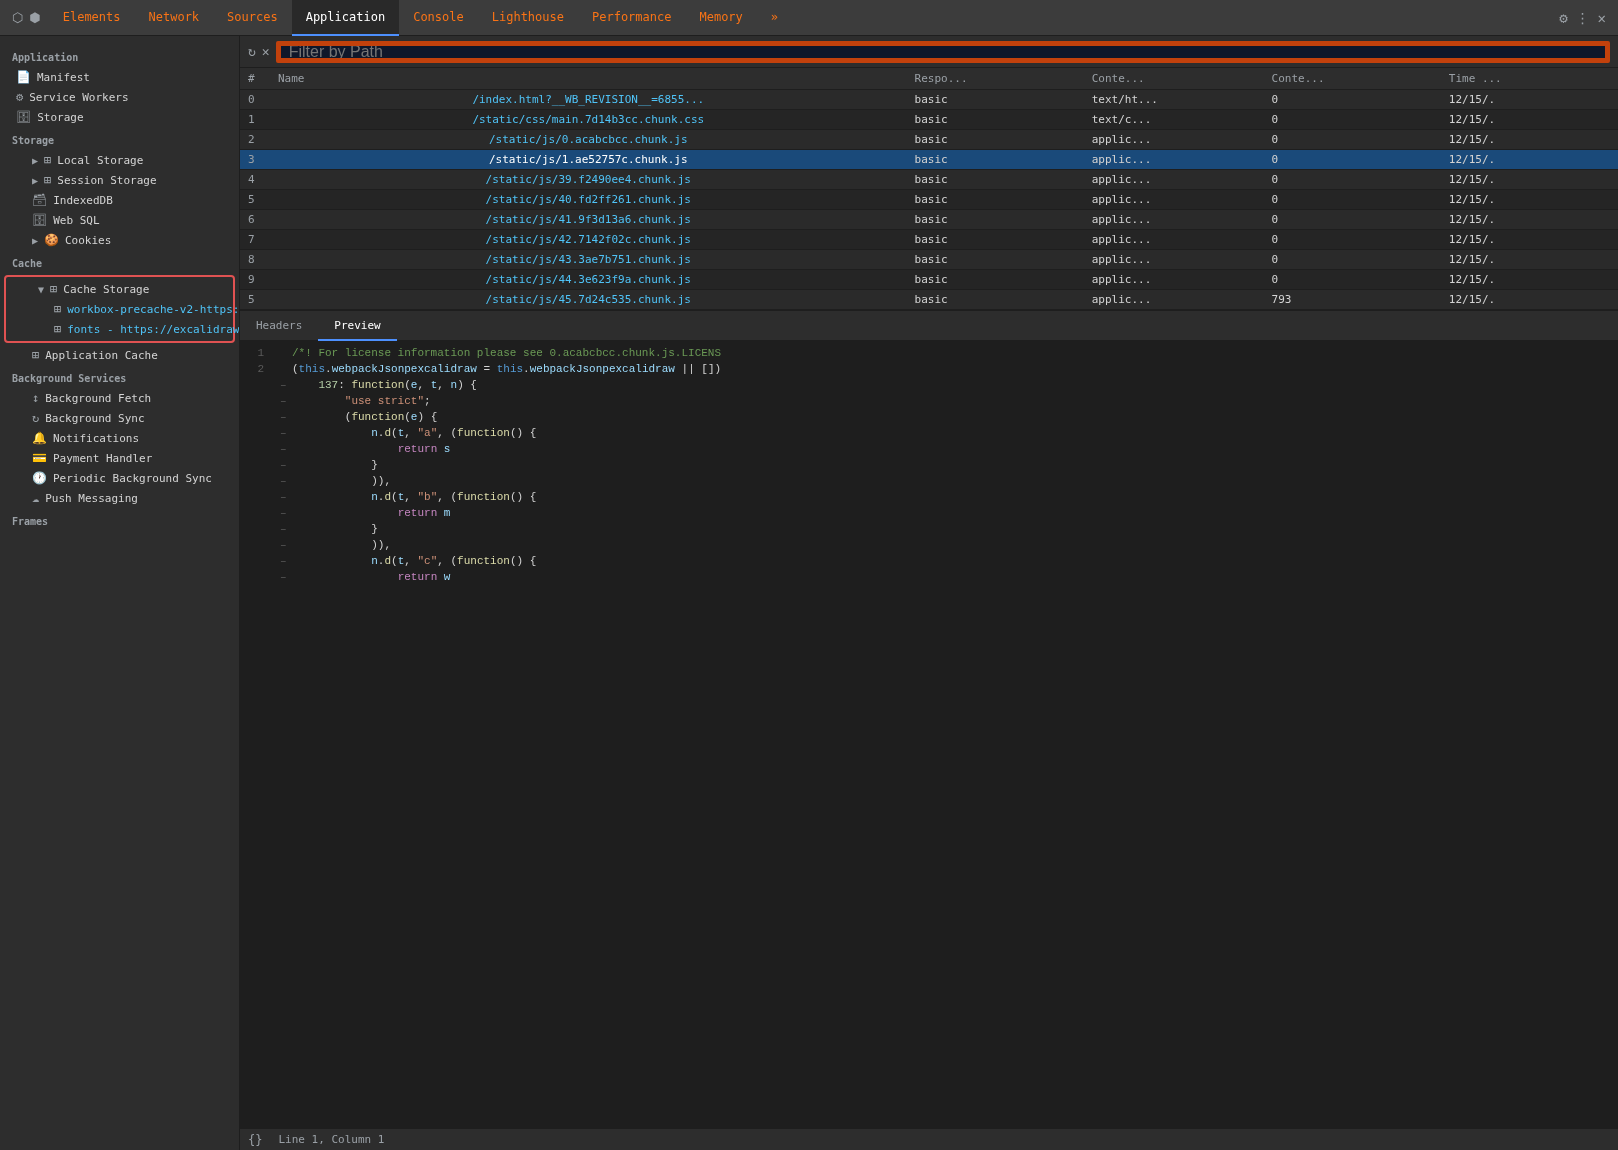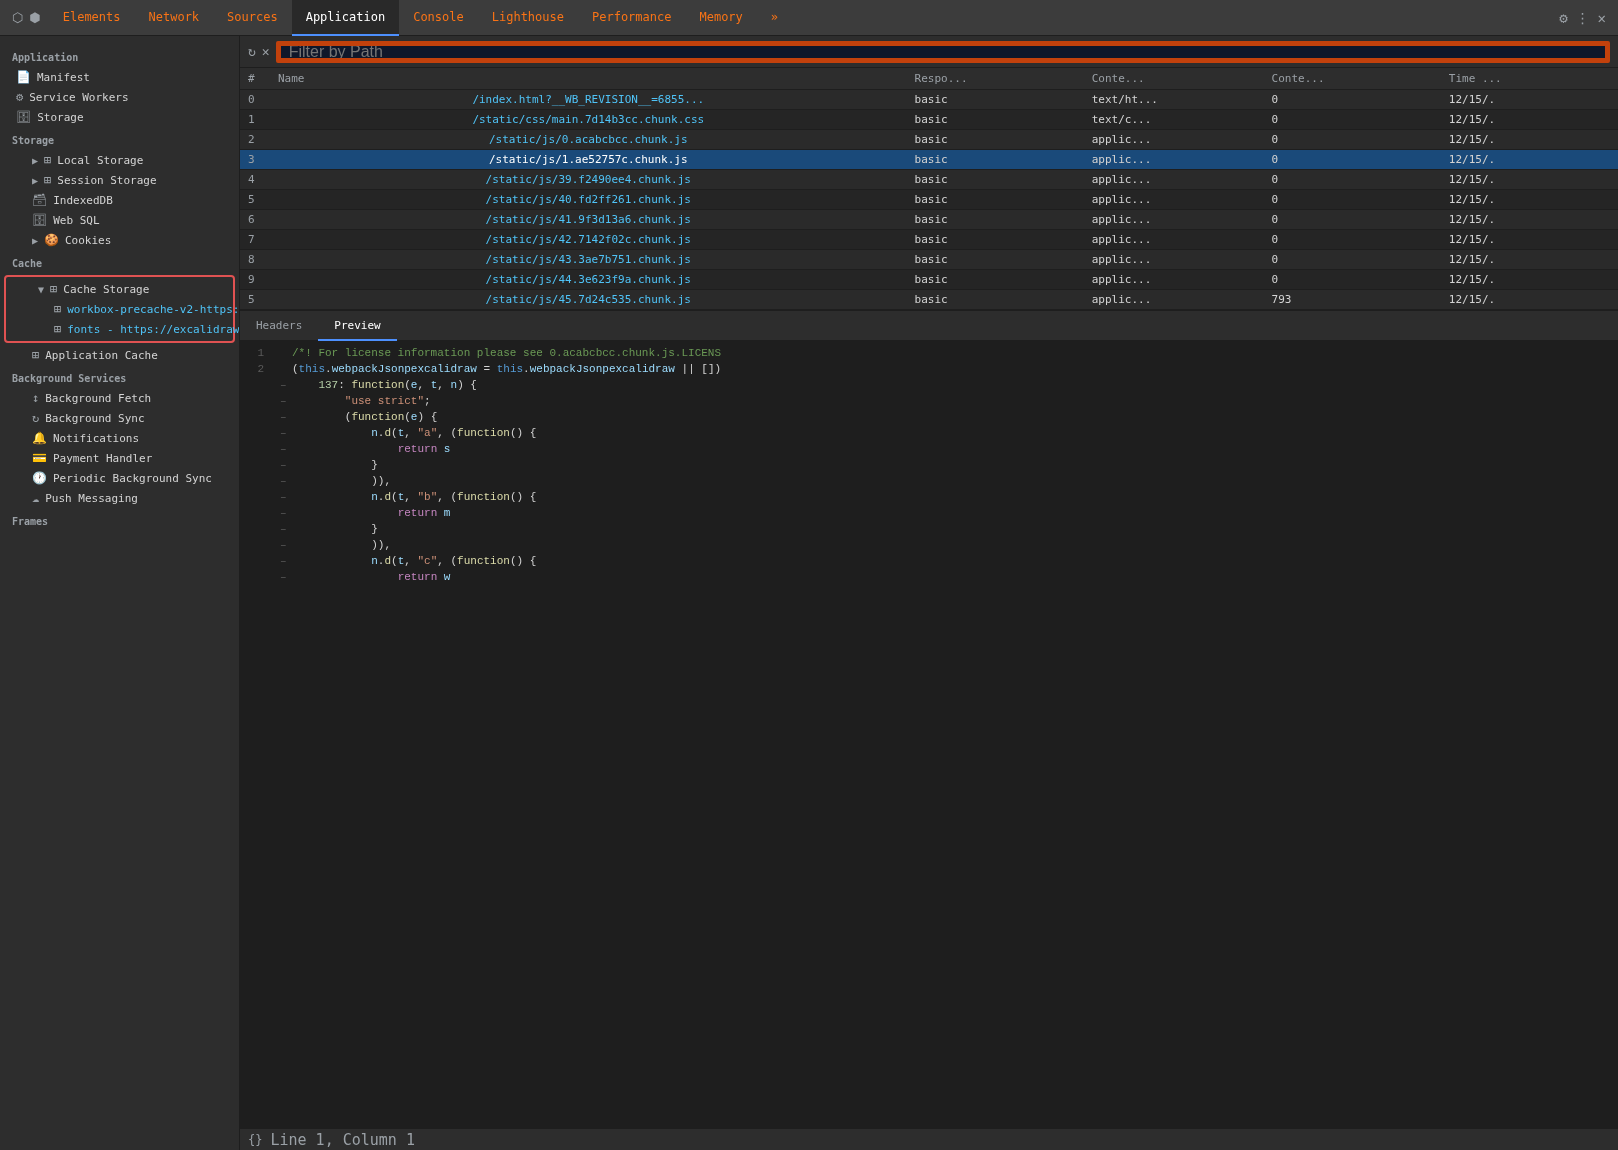--- a/index.html
+++ b/index.html
@@ -289,21 +289,22 @@
       flex-shrink: 0;
       gap: 8px;
     }
     .status-bar .icon-btn {
       color: #9aa0a6;
       cursor: pointer;
       font-size: 12px;
     }
     .status-bar .status-text {
       color: #9aa0a6;
-      font-size: 15px;
+      font-size: 11px;
+      margin-left: 8px;
     }
   </style>
 </head>
 <body>
 
 <div class="tab-bar">
   <div class="tab-bar-icons">
     <span>⬡</span>
     <span>⬢</span>
   </div>

